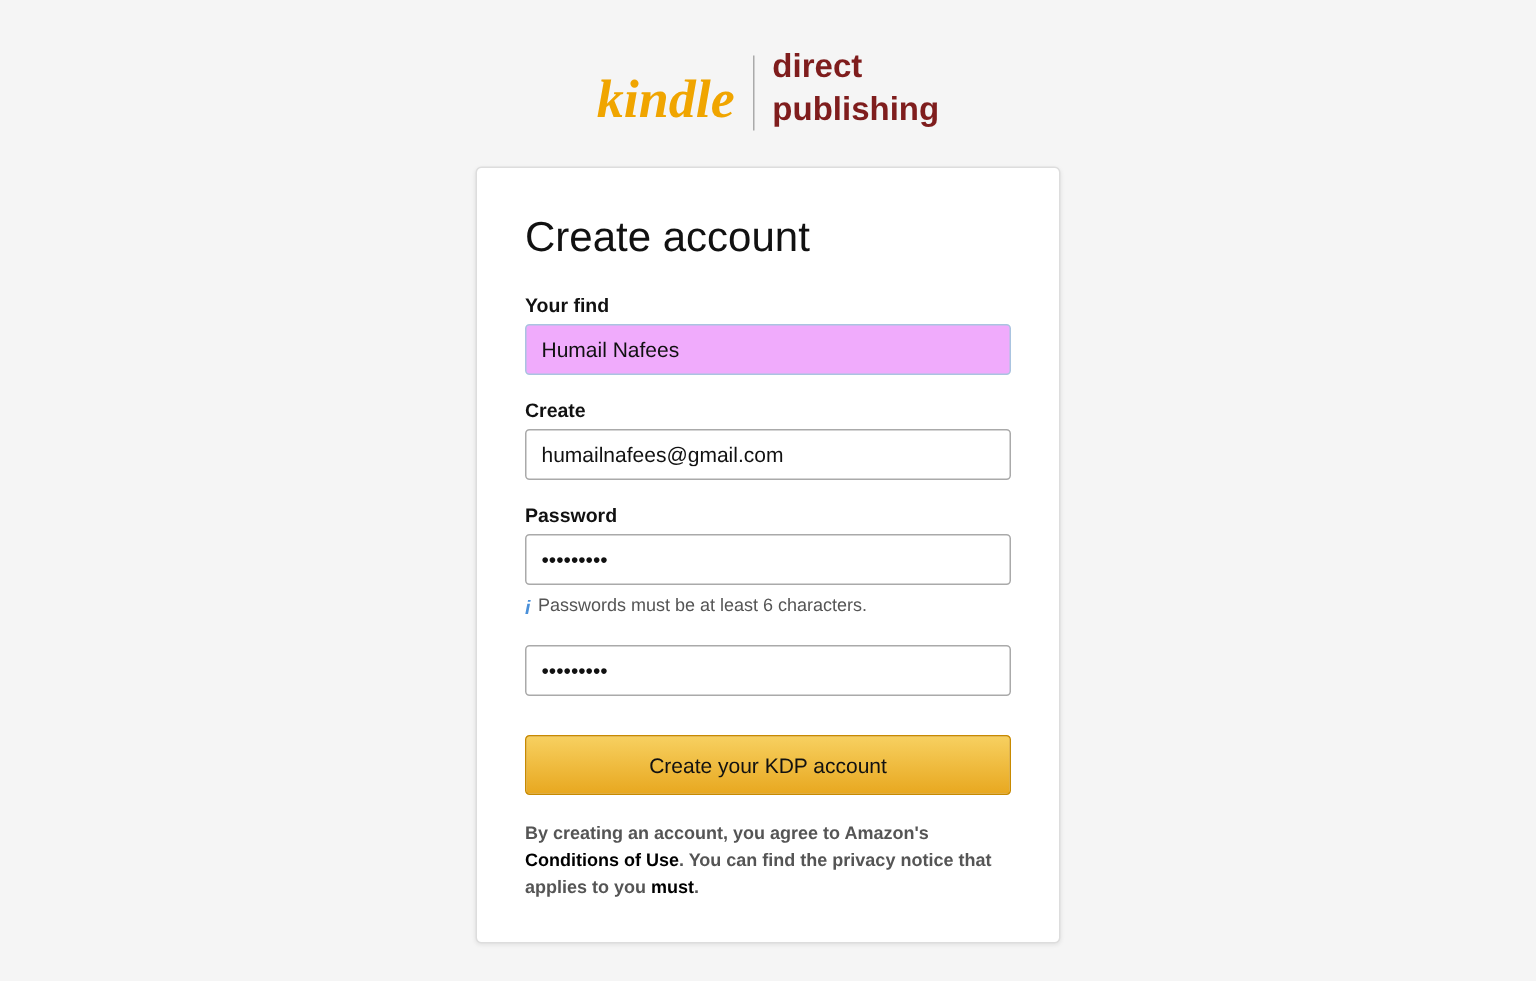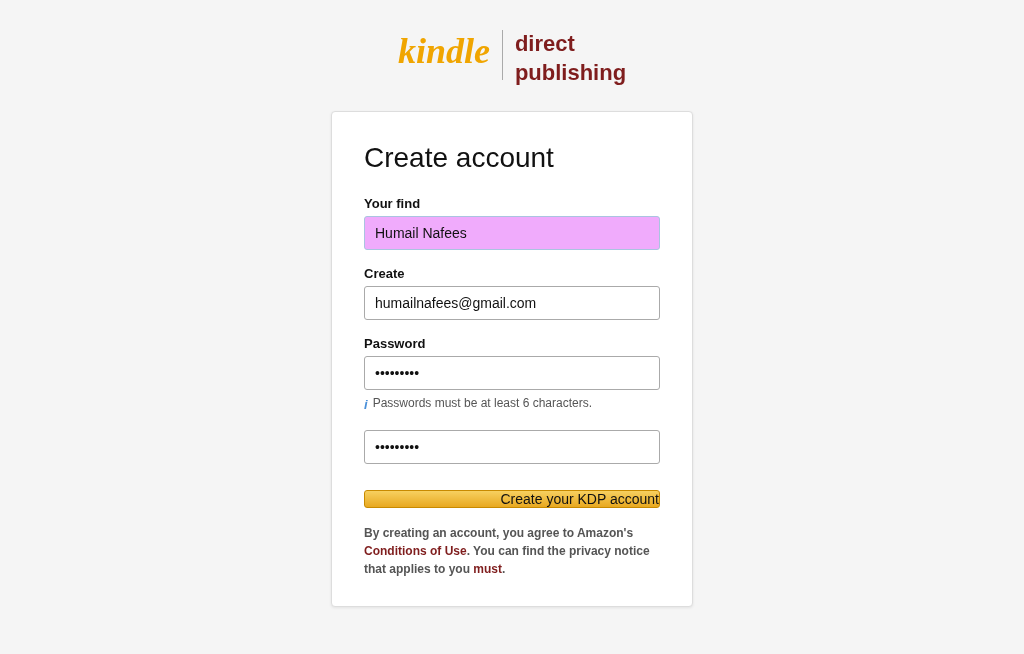--- a/index.html
+++ b/index.html
@@ -13,21 +13,21 @@
       font-family: Arial, sans-serif;
       display: flex;
       flex-direction: column;
       align-items: center;
       min-height: 654px;
       padding: 20px;
     }
 
     .logo-container {
       display: flex;
-      align-items: flex-start;
+      align-items: flex-end;
       margin-bottom: 24px;
       margin-top: 10px;
     }
 
     .logo-kindle {
       font-size: 36px;
       font-weight: bold;
       color: #f0a500;
       font-style: italic;
       font-family: Georgia, serif;
@@ -47,21 +47,21 @@
       font-size: 22px;
       font-weight: bold;
       line-height: 1.3;
     }
 
     .form-card {
       background: #fff;
       border: 1px solid #ddd;
       border-radius: 4px;
       padding: 30px 32px 28px 32px;
-      width: 362px;
+      width: 390px;
       box-shadow: 0 1px 3px rgba(0,0,0,0.08);
     }
 
     .form-title {
       font-size: 28px;
       font-weight: 400;
       color: #111;
       margin-bottom: 22px;
     }
 
@@ -105,40 +105,40 @@
       color: #4a90d9;
       font-style: italic;
       font-weight: bold;
       font-size: 13px;
       flex-shrink: 0;
       line-height: 1.4;
     }
 
     .create-btn {
       width: 100%;
+      padding: 11px;
       background: linear-gradient(to bottom, #f7d060, #e8a820);
       border: 1px solid #c88a00;
       border-radius: 3px;
       font-size: 14px;
       color: #111;
       cursor: pointer;
       margin-top: 10px;
       margin-bottom: 16px;
-      text-align: right;
     }
 
     .terms-text {
       font-size: 12px;
       color: #555;
       line-height: 1.5;
       font-weight: bold;
     }
 
     .terms-link {
-      color: #7f1d1d;
+      color: #000000;
       text-decoration: none;
     }
   </style>
 </head>
 <body>
 
 <div class="logo-container">
   <span class="logo-kindle">kindle</span>
   <div class="logo-divider"></div>
   <div class="logo-direct-publishing">

